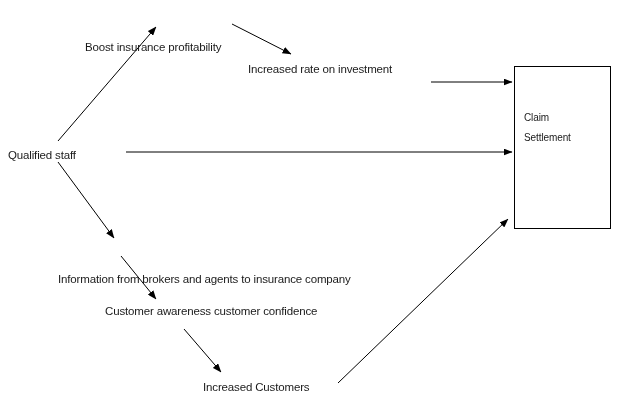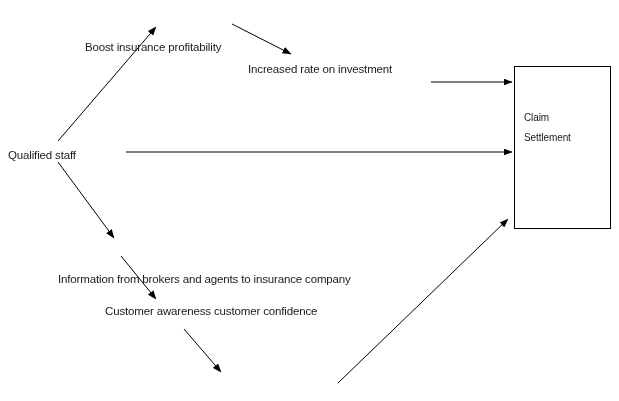--- a/index.html
+++ b/index.html
@@ -73,20 +73,21 @@
   <div class="node-label" style="left: 85px; top: 6px; margin-top: 34px;">Boost insurance profitability</div>
 
   <div class="node-label" style="left: 248px; top: 62px;">Increased rate on investment</div>
 
   <div class="node-label" style="left: 8px; top: 148px;">Qualified staff</div>
 
   <div class="node-label" style="left: 58px; top: 244px; margin-top: 28px;">Information from brokers and agents to insurance company</div>
 
   <div class="node-label" style="left: 105px; top: 304px; text-align: center;">Customer awareness customer confidence</div>
 
+  <div class="node-label" style="left: 203px; top: 380px;">Increased Customers</div>
 
   <div class="box" style="left: 514px; top: 66px; width: 97px; height: 163px;"></div>
 
   <div class="box-text" style="left: 524px; top: 108px;">
     <div>Claim</div>
     <div>Settlement</div>
   </div>
 
 </div>
 

